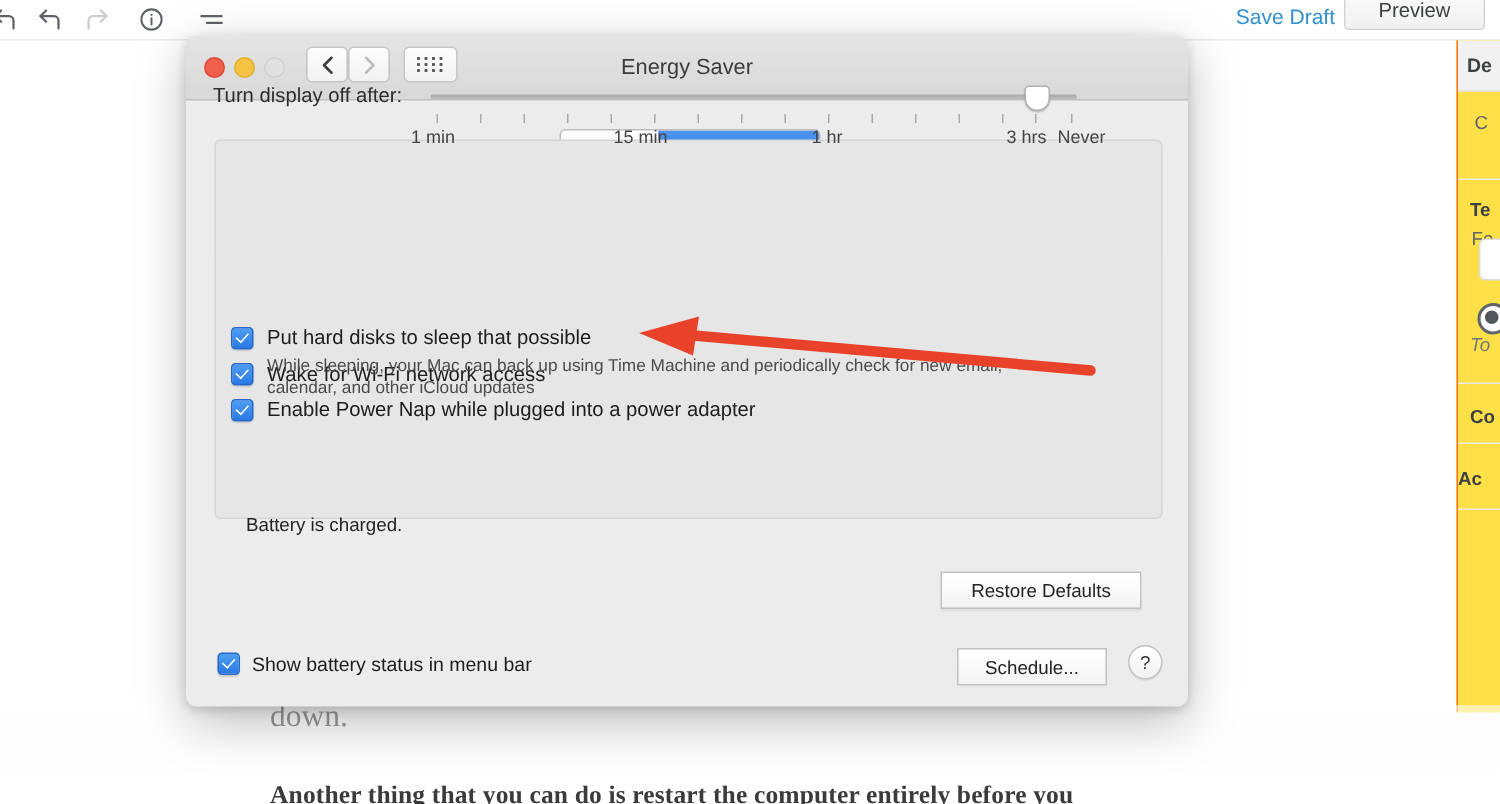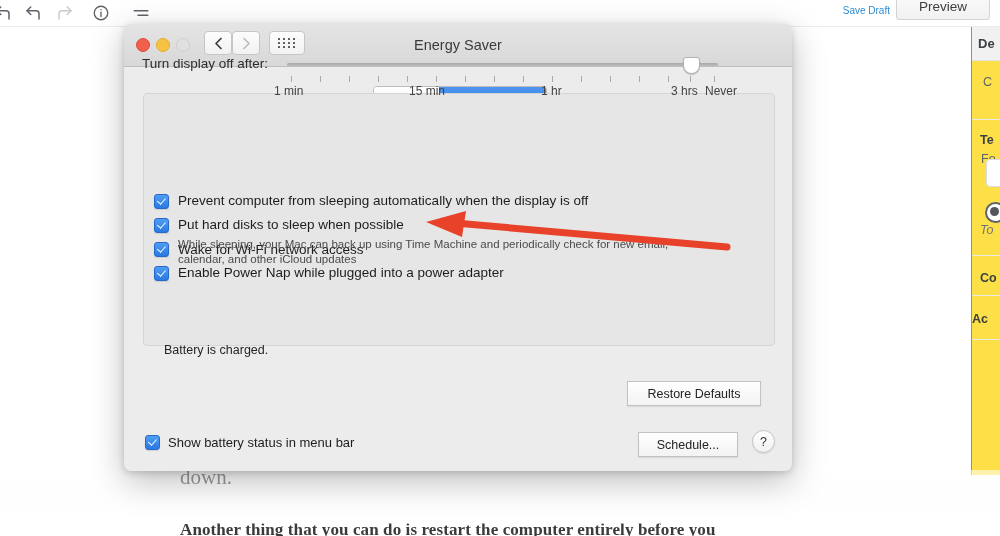--- a/index.html
+++ b/index.html
@@ -18,21 +18,21 @@
     background:#ffffff;
   }
   .tb-icon{
     position:absolute;top:0;width:26px;height:26px;
     color:#5f6368;display:flex;align-items:center;justify-content:center;
   }
   .tb-icon svg{display:block;}
 
   #save-draft{
     position:absolute;right:110px;top:0px;height:22px;line-height:22px;
-    font-size:10px;color:#2f8fd0;white-space:nowrap;
+    font-size:14px;color:#2f8fd0;white-space:nowrap;
   }
   #preview-btn{
     position:absolute;right:10px;top:-8px;width:92px;height:26px;
     border:1px solid #d3d3d3;border-radius:3px;
     background:linear-gradient(#fbfbfb,#f1f1f1);
     font-size:13.5px;color:#3c4043;
     display:flex;align-items:center;justify-content:center;
   }
   #toolbar-underline{
     position:absolute;left:0;top:26px;width:1000px;height:1px;background:#ececec;
@@ -344,27 +344,23 @@
 
     <div id="knob" style="left:396px;"></div>
 
     <div class="ticklabel" style="left:-13px;">1 min</div>
     <div class="ticklabel" style="left:122px;">15 min</div>
     <div class="ticklabel" style="left:254px;">1 hr</div>
     <div class="ticklabel" style="left:384px;">3 hrs</div>
     <div class="ticklabel" style="left:418px;">Never</div>
   </div>
 
-  <div class="cbrow" style="top:169px;">
-    <div class="cbox"></div>
-    <div class="cblabel">Prevent computer from sleeping automatically when the display is off</div>
-  </div>
   <div class="cbrow" style="top:193px;">
     <div class="cbox"></div>
-    <div class="cblabel">Put hard disks to sleep when possible</div>
+    <div class="cblabel">Put hard disks to sleep that possible</div>
   </div>
   <div class="cbrow" style="top:217px;align-items:center;">
     <div class="cbox"></div>
     <div class="cblabel">Wake for Wi-Fi network access</div>
   </div>
   <div class="cbrow" style="top:241px;">
     <div class="cbox"></div>
     <div class="cblabel">Enable Power Nap while plugged into a power adapter</div>
   </div>
 

